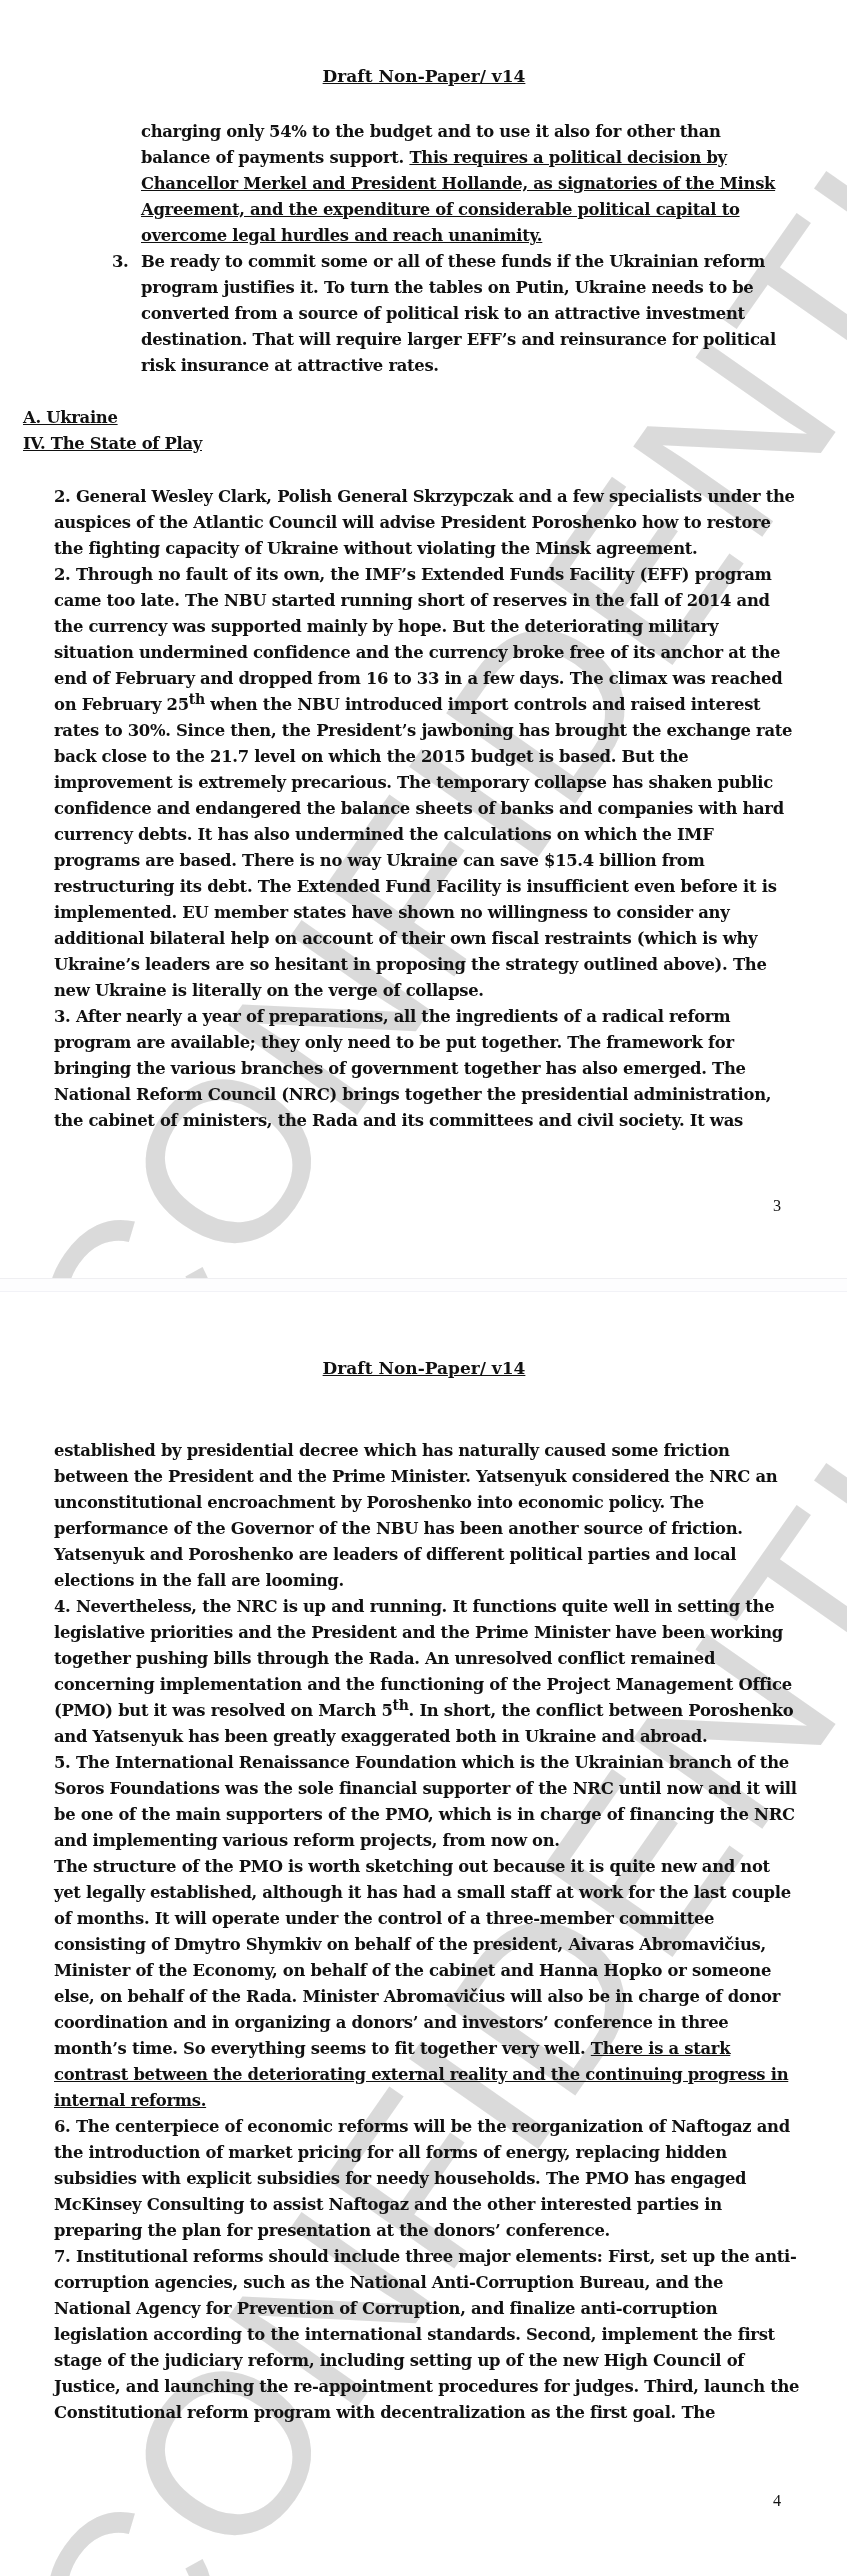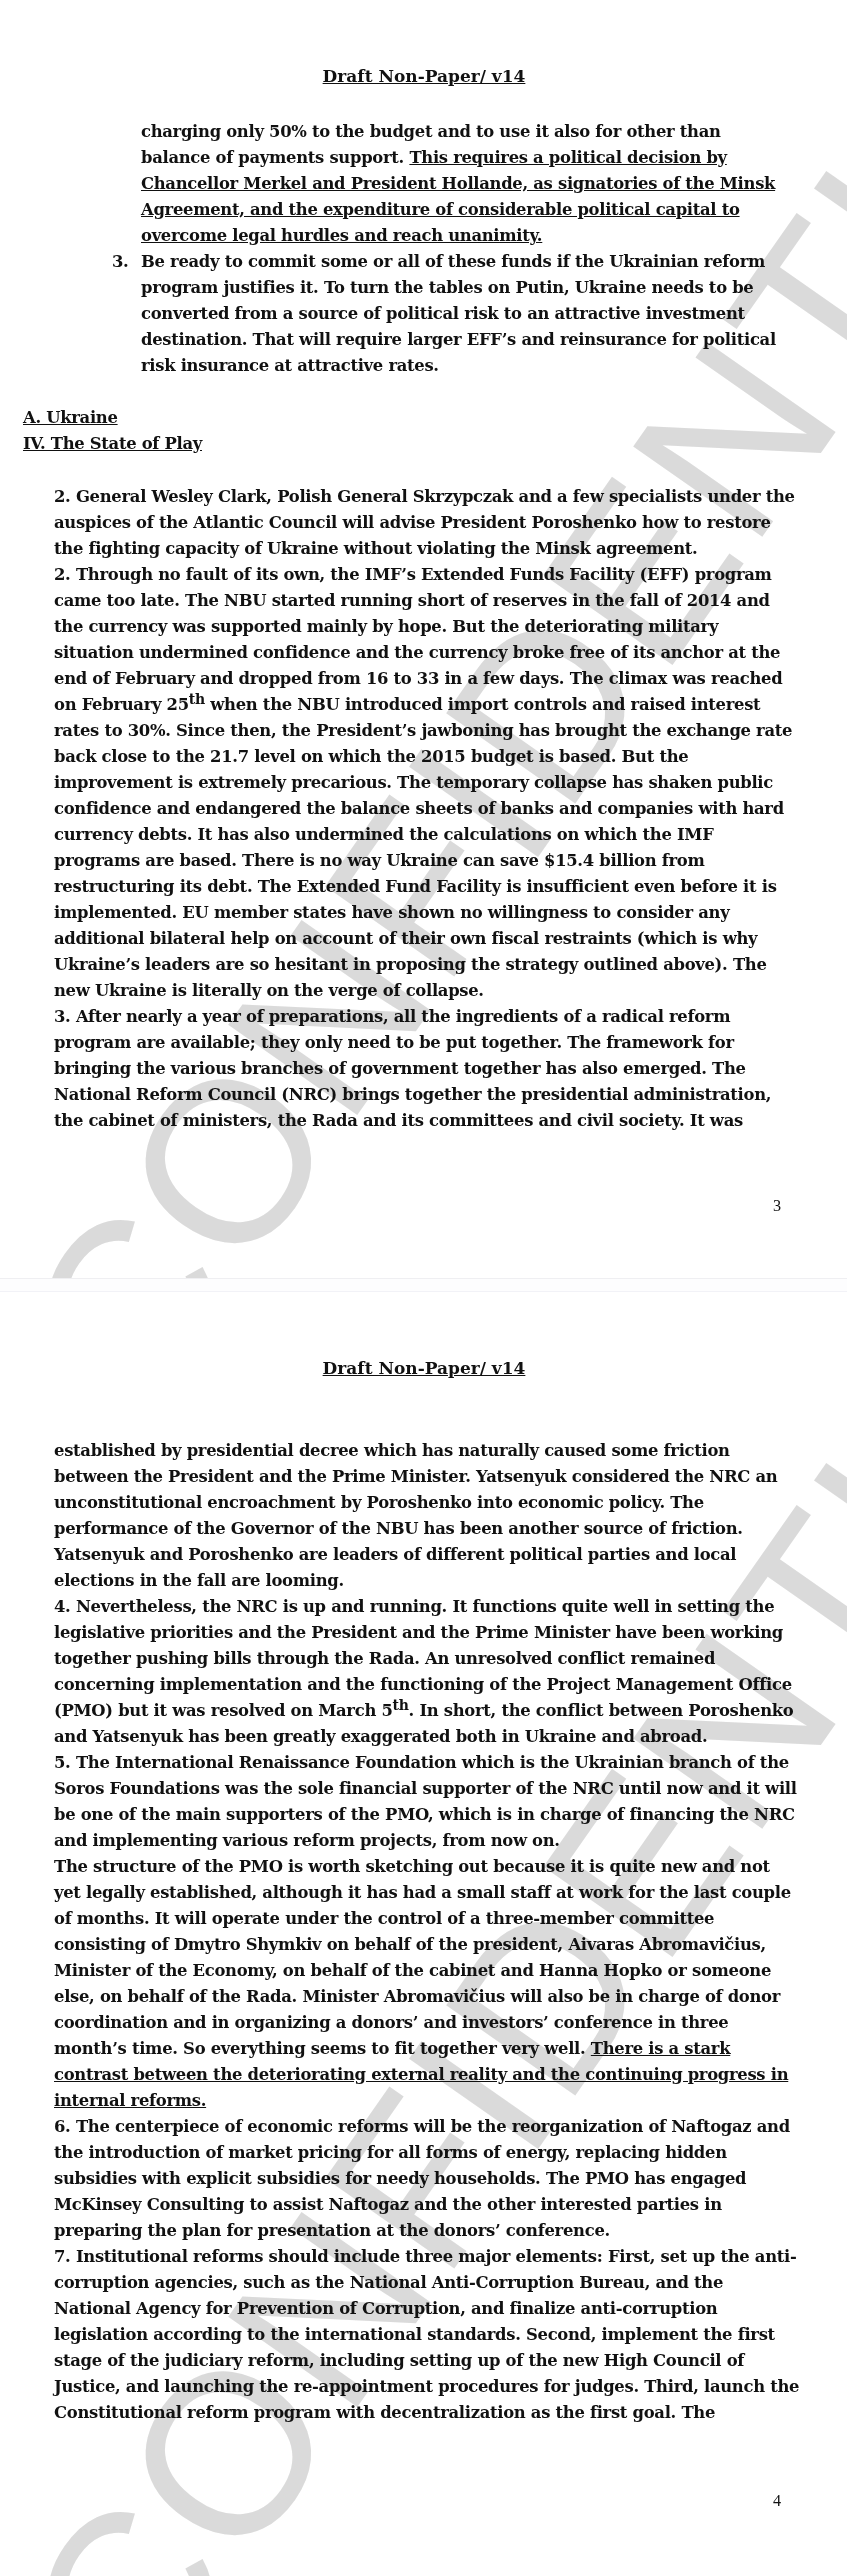--- a/index.html
+++ b/index.html
@@ -94,21 +94,21 @@
 </head>
 <body>
 
 <div class="page" id="page3">
   <div class="watermark">CONFIDENTIAL</div>
 
   <div class="header">Draft  Non-Paper/ v14</div>
 
   <div class="content">
     <div class="cont-block">
-      <span>charging only 50% to the budget and to use it also for other than balance of payments support.  </span><span class="u">This requires a political decision by Chancellor Merkel and President Hollande, as signatories  of the Minsk Agreement, and the expenditure of considerable political capital to overcome legal hurdles and reach unanimity.</span>
+      <span>charging only 54% to the budget and to use it also for other than balance of payments support.  </span><span class="u">This requires a political decision by Chancellor Merkel and President Hollande, as signatories  of the Minsk Agreement, and the expenditure of considerable political capital to overcome legal hurdles and reach unanimity.</span>
     </div>
     <div class="list-item">
       <span class="list-marker">3.</span>
       <span>Be ready to commit some or all of these funds if the Ukrainian reform program justifies it.  To turn the tables on Putin, Ukraine needs to be converted from a source of political risk to an attractive investment destination.  That will require larger EFF’s and reinsurance for political risk insurance at attractive rates.</span>
     </div>
 
     <div class="spacer-md"></div>
 
     <div class="section-heading">A. Ukraine</div>
     <div class="section-heading">IV. The State of Play</div>

